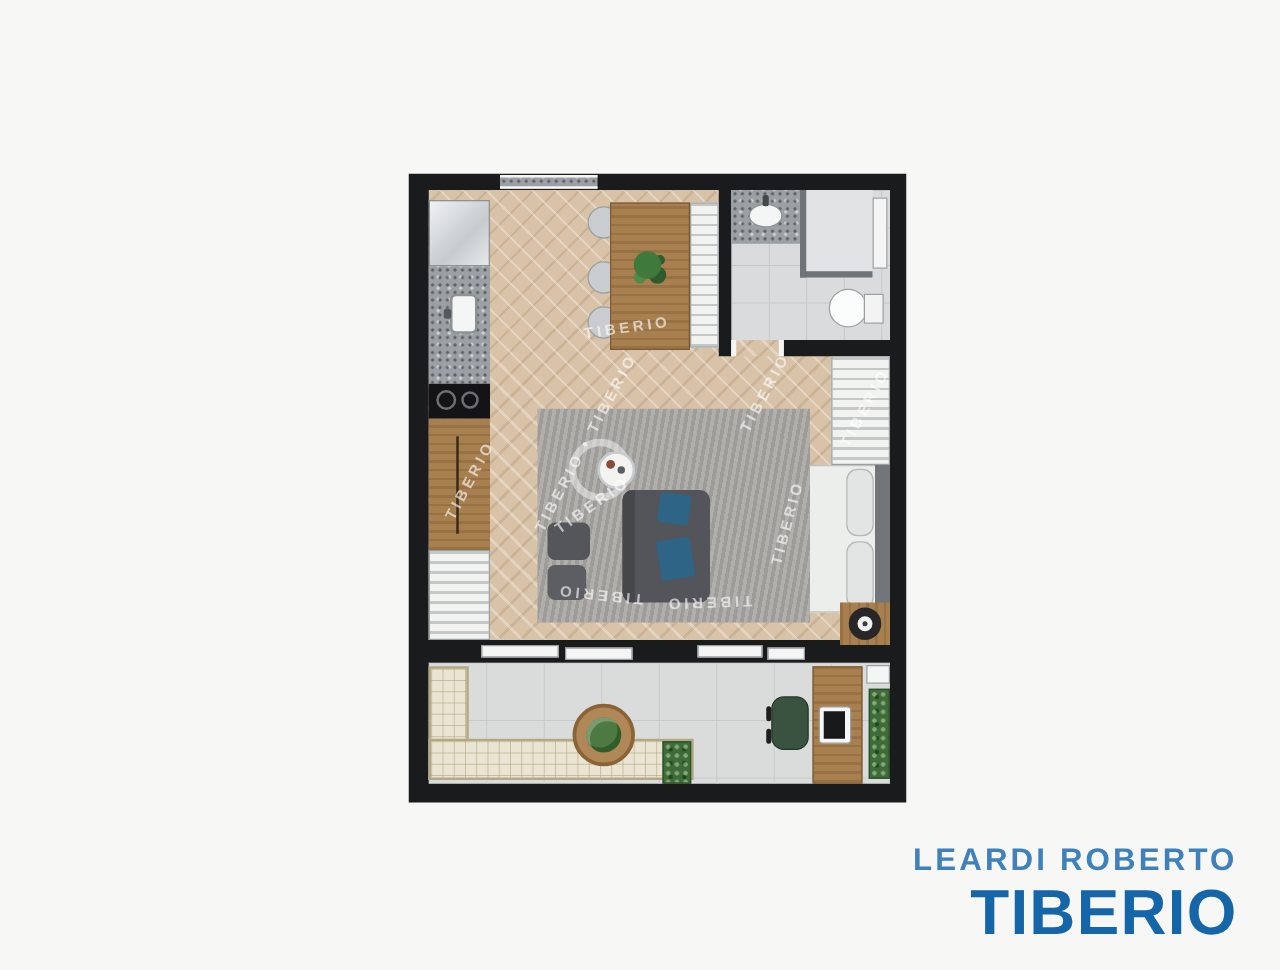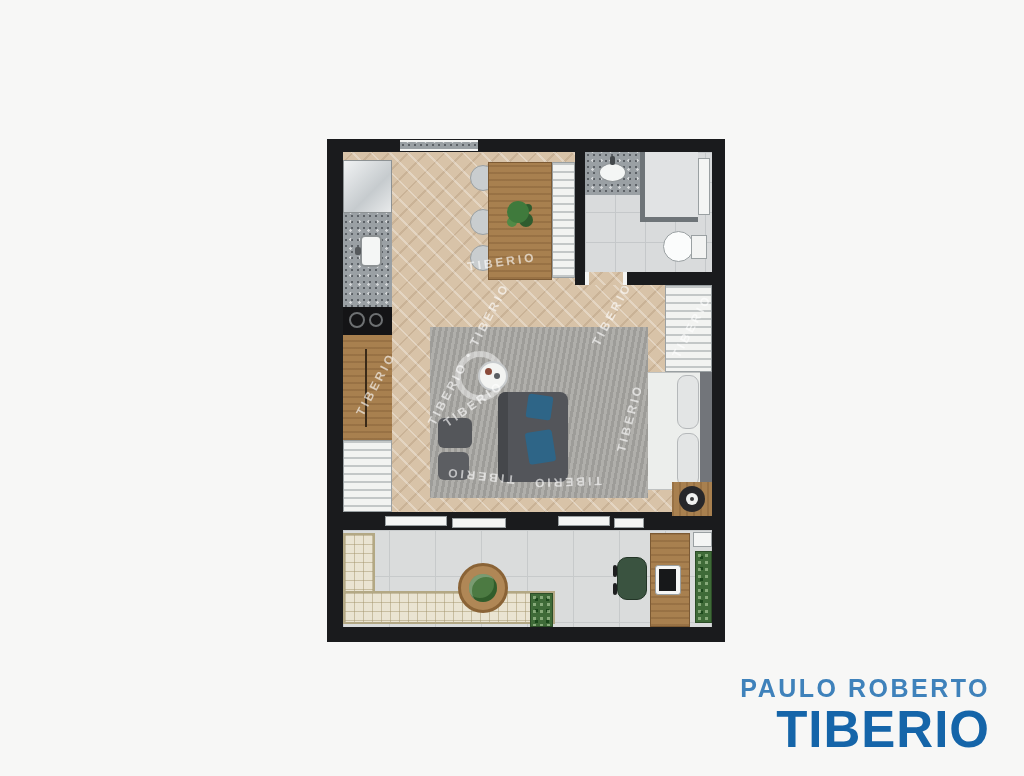--- a/index.html
+++ b/index.html
@@ -144,15 +144,15 @@
   <span class="wm" style="left:250px;top:168px;transform:rotate(-62deg);">TIBERIO</span>
   <span class="wm" style="left:14px;top:238px;transform:rotate(-62deg);">TIBERIO</span>
   <span class="wm" style="left:112px;top:258px;transform:rotate(-35deg);">TIBERIO</span>
   <span class="wm" style="left:118px;top:330px;transform:rotate(186deg);">TIBERIO</span>
   <span class="wm" style="left:205px;top:336px;transform:rotate(178deg);">TIBERIO</span>
   <span class="wm" style="left:268px;top:272px;transform:rotate(-75deg);">TIBERIO</span>
   <span class="wm" style="left:330px;top:180px;transform:rotate(-62deg);">TIBERIO</span>
 </div>
 
 <div id="logo">
-  <div class="l1">PAULO ROBERTO</div>
+  <div class="l1">LEARDI ROBERTO</div>
   <div class="l2">TIBERIO</div>
 </div>
 
 </body></html>

